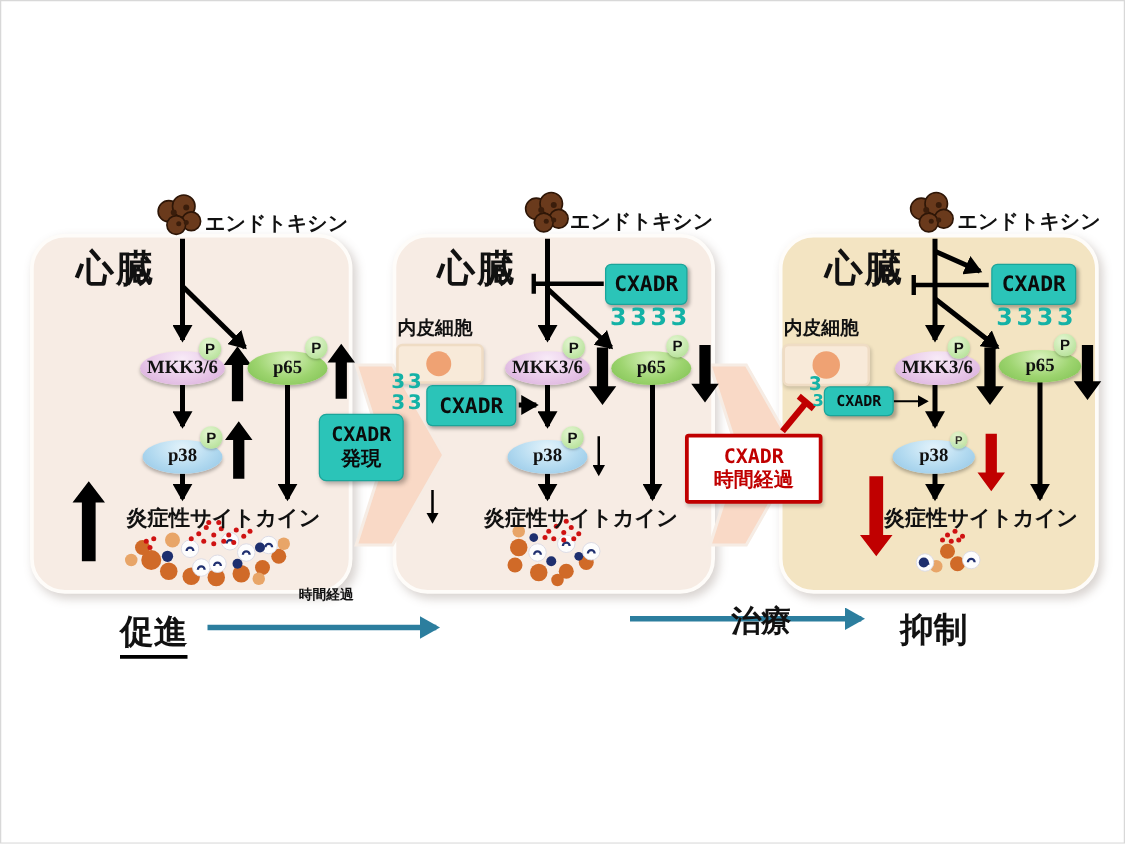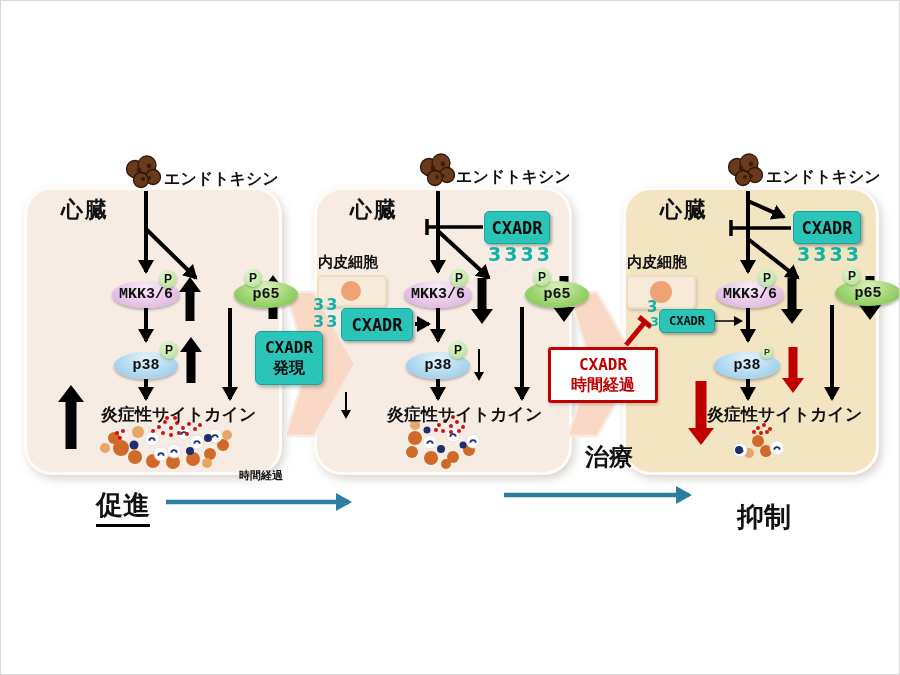--- a/index.html
+++ b/index.html
@@ -9,30 +9,30 @@
     font-family:"Liberation Sans",sans-serif;
   }
   .panel{
     position:absolute;border-radius:28px;border:3px solid #fefcf9;
     box-shadow:3px 4px 8px rgba(120,100,90,.28);box-sizing:border-box;z-index:1;
   }
   .panel.pink{background:#f7ece4;}
   .panel.tan{background:#f3e4c2;}
   .svglayer{position:absolute;left:0;top:0;z-index:5;pointer-events:none;}
   .lbl{position:absolute;z-index:10;color:#111;white-space:nowrap;}
-  .heart-title{font-size:22px;font-weight:800;letter-spacing:2px;}
+  .heart-title{font-size:30px;font-weight:800;letter-spacing:2px;}
   .endo-lbl{font-size:16px;font-weight:800;}
   .jp-bold{font-weight:800;}
   .oval{
     position:absolute;z-index:10;border-radius:50%;display:flex;align-items:center;justify-content:center;
-    font-family:Liberation Mono, monospace;font-weight:bold;color:#111;
+    font-family:Liberation Serif, serif;font-weight:bold;color:#111;
     box-shadow:0 2px 3px rgba(0,0,0,.28);
   }
   .oval.mkk{background:radial-gradient(ellipse at 50% 22%, #f8ebf7 0%, #e8c8e8 55%, #d5a9d9 100%);}
-  .oval.p65{background:radial-gradient(ellipse at 50% 22%, #d8f1bc 0%, #9dd46f 55%, #7cbf4f 100%);margin-left:36px;}
+  .oval.p65{background:radial-gradient(ellipse at 50% 22%, #d8f1bc 0%, #9dd46f 55%, #7cbf4f 100%);}
   .oval.p38{background:radial-gradient(ellipse at 50% 22%, #e3f3fb 0%, #b3daf0 55%, #90c4e5 100%);}
   .pbadge{
     position:absolute;z-index:11;width:18px;height:18px;border-radius:50%;
     background:radial-gradient(circle at 40% 32%, #e6f7d4, #abdc8c);
     display:flex;align-items:center;justify-content:center;
     font-weight:bold;font-size:12px;color:#111;box-shadow:0 1px 2px rgba(0,0,0,.25);
   }
   .pbadge.small{width:14px;height:14px;font-size:9px;opacity:.85;}
   .cxbox{
     position:absolute;z-index:10;background:#2bc4b8;border:1px solid #1aa59a;border-radius:5px;
@@ -298,16 +298,16 @@
     <span style="font-family:'DejaVu Sans Mono',monospace;">CXADR</span>
     <span>発現</span>
   </div>
   <div class="redbox" style="left:547px;top:346px;width:104px;height:50px;font-size:16px;">
     <span style="font-family:'DejaVu Sans Mono',monospace;">CXADR</span>
     <span>時間経過</span>
   </div>
 
   <div class="lbl state-lbl u" style="left:95px;top:486px;">促進</div>
   <div class="lbl trans-lbl" style="left:238px;top:467px;font-size:11px;">時間経過</div>
-  <div class="lbl trans-lbl" style="left:584px;top:440px;font-size:24px;text-align:center;">治療</div>
-  <div class="lbl state-lbl" style="left:719px;top:498px;margin-left:17px;">抑制</div>
+  <div class="lbl trans-lbl" style="left:584px;top:480px;font-size:24px;text-align:center;">治療</div>
+  <div class="lbl state-lbl" style="left:719px;top:485px;">抑制</div>
 
 </div>
 
 </body></html>

